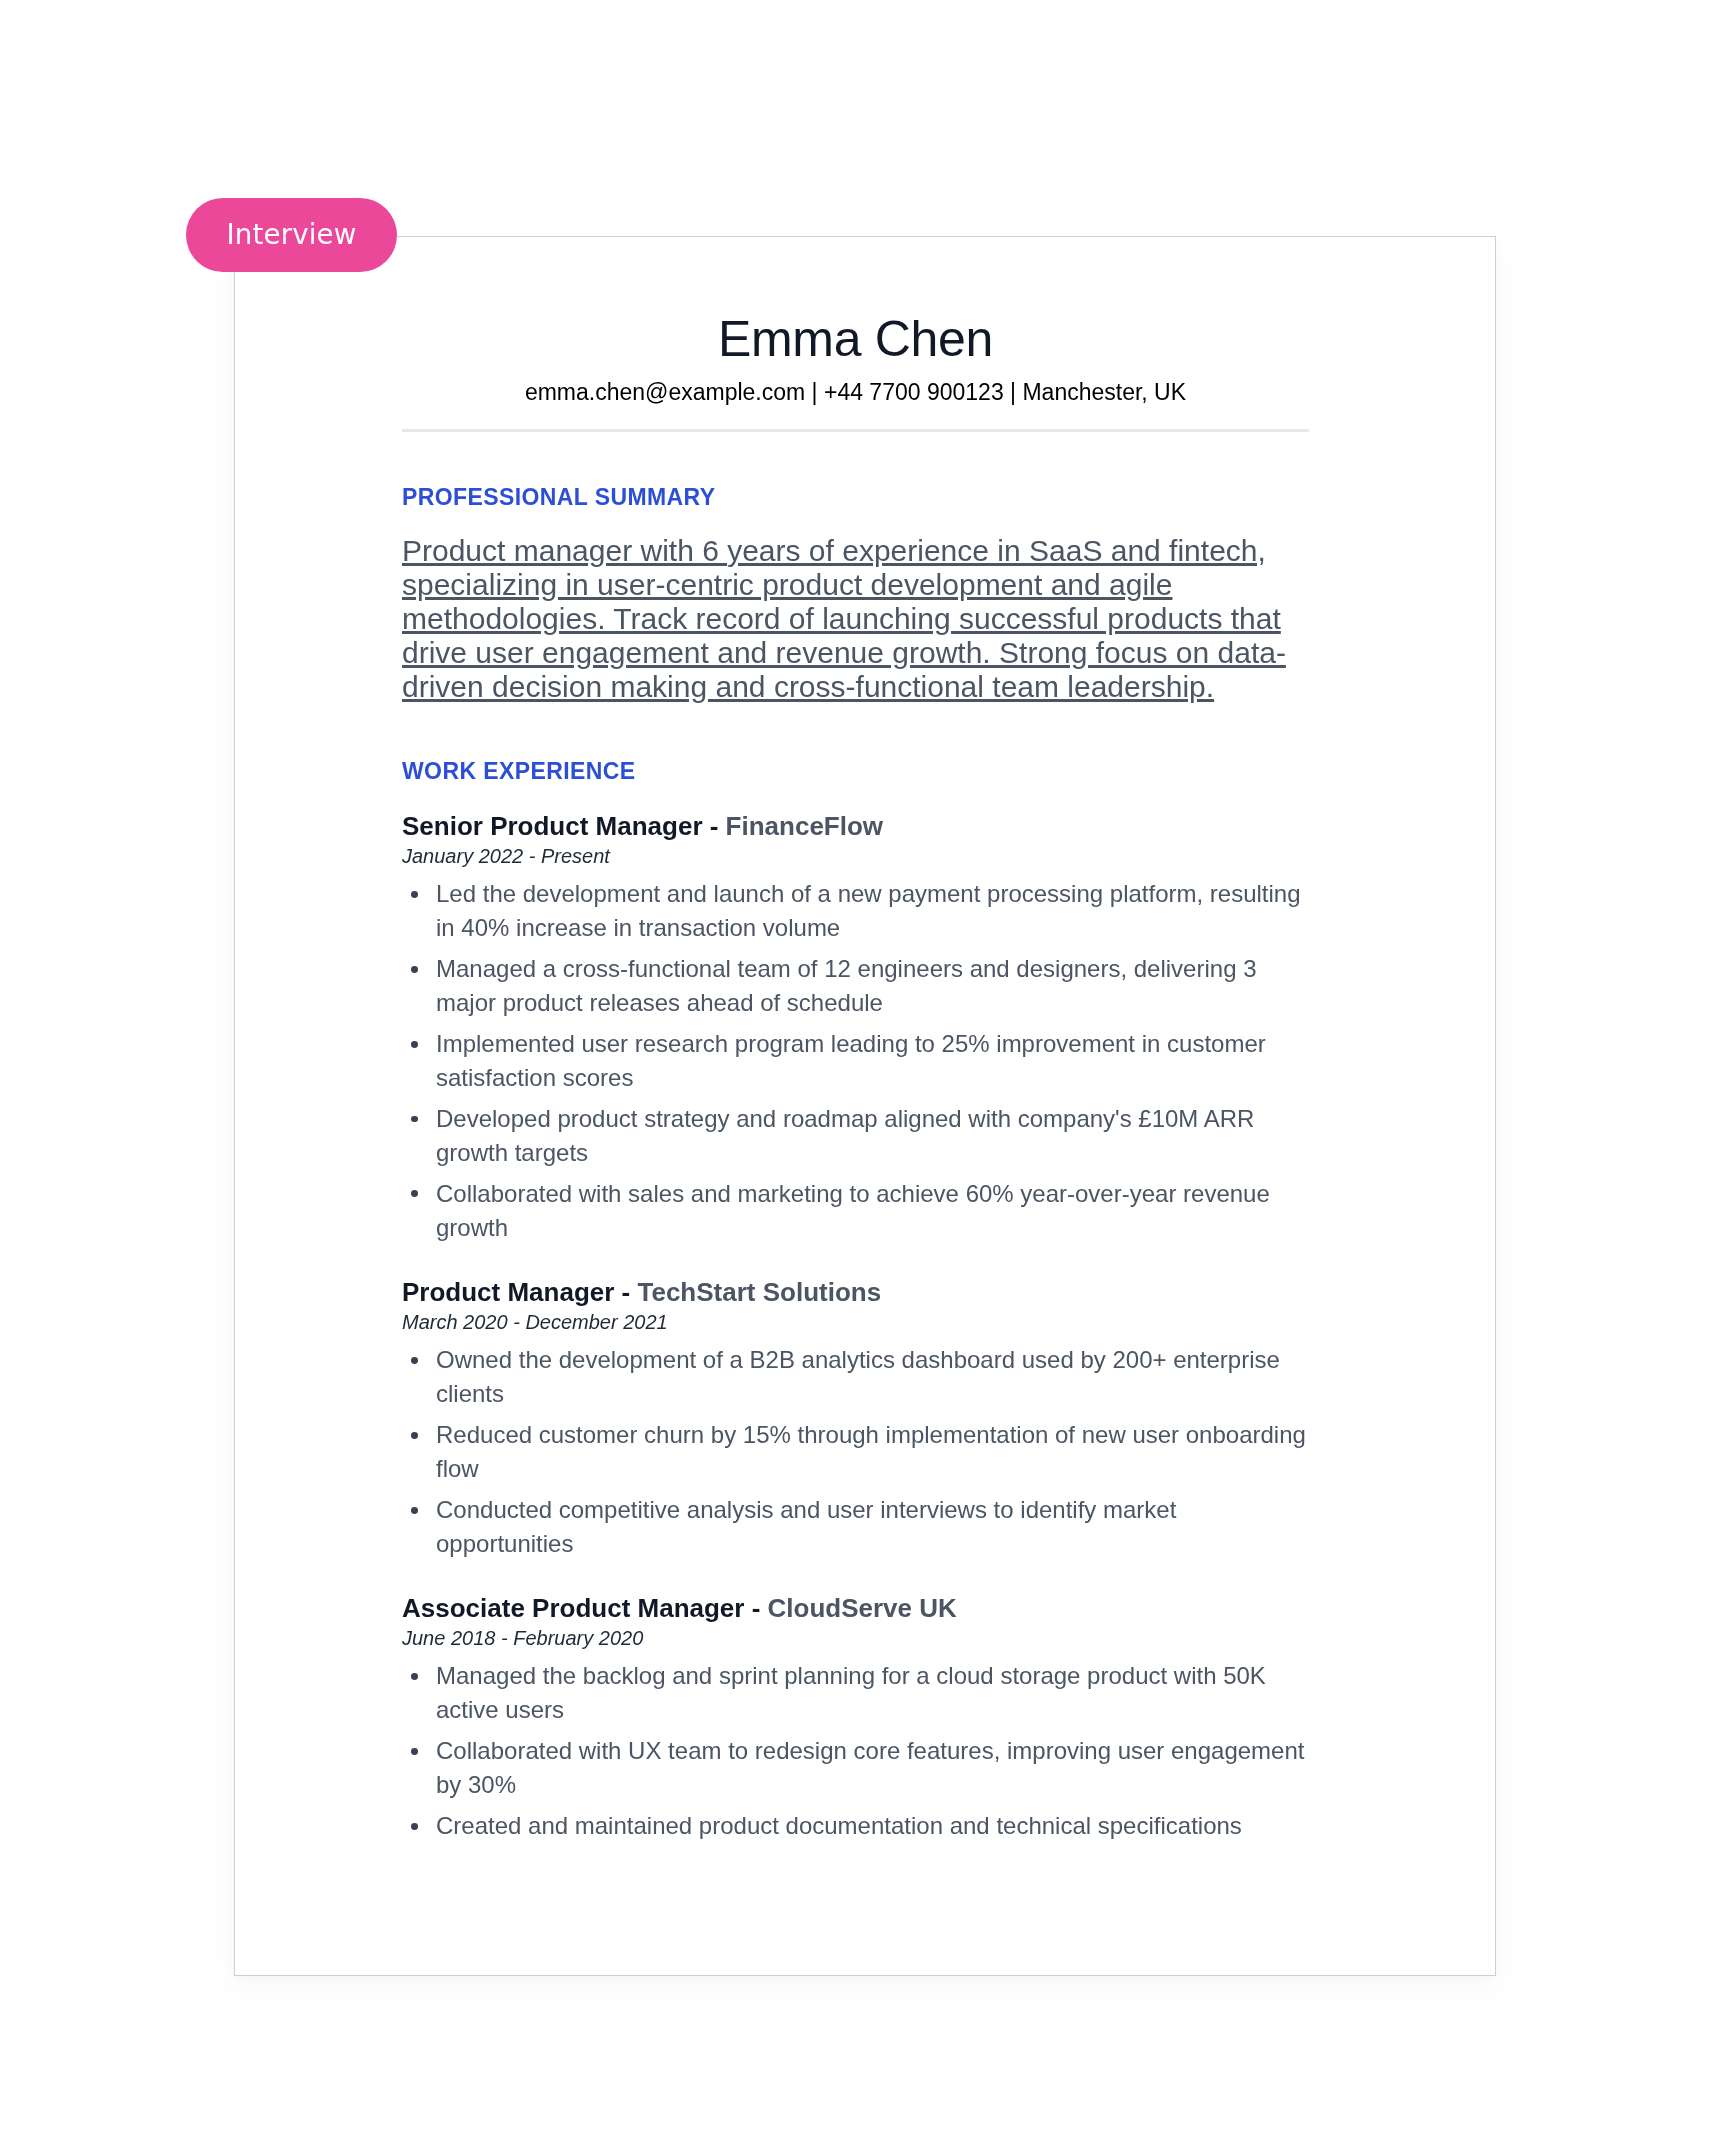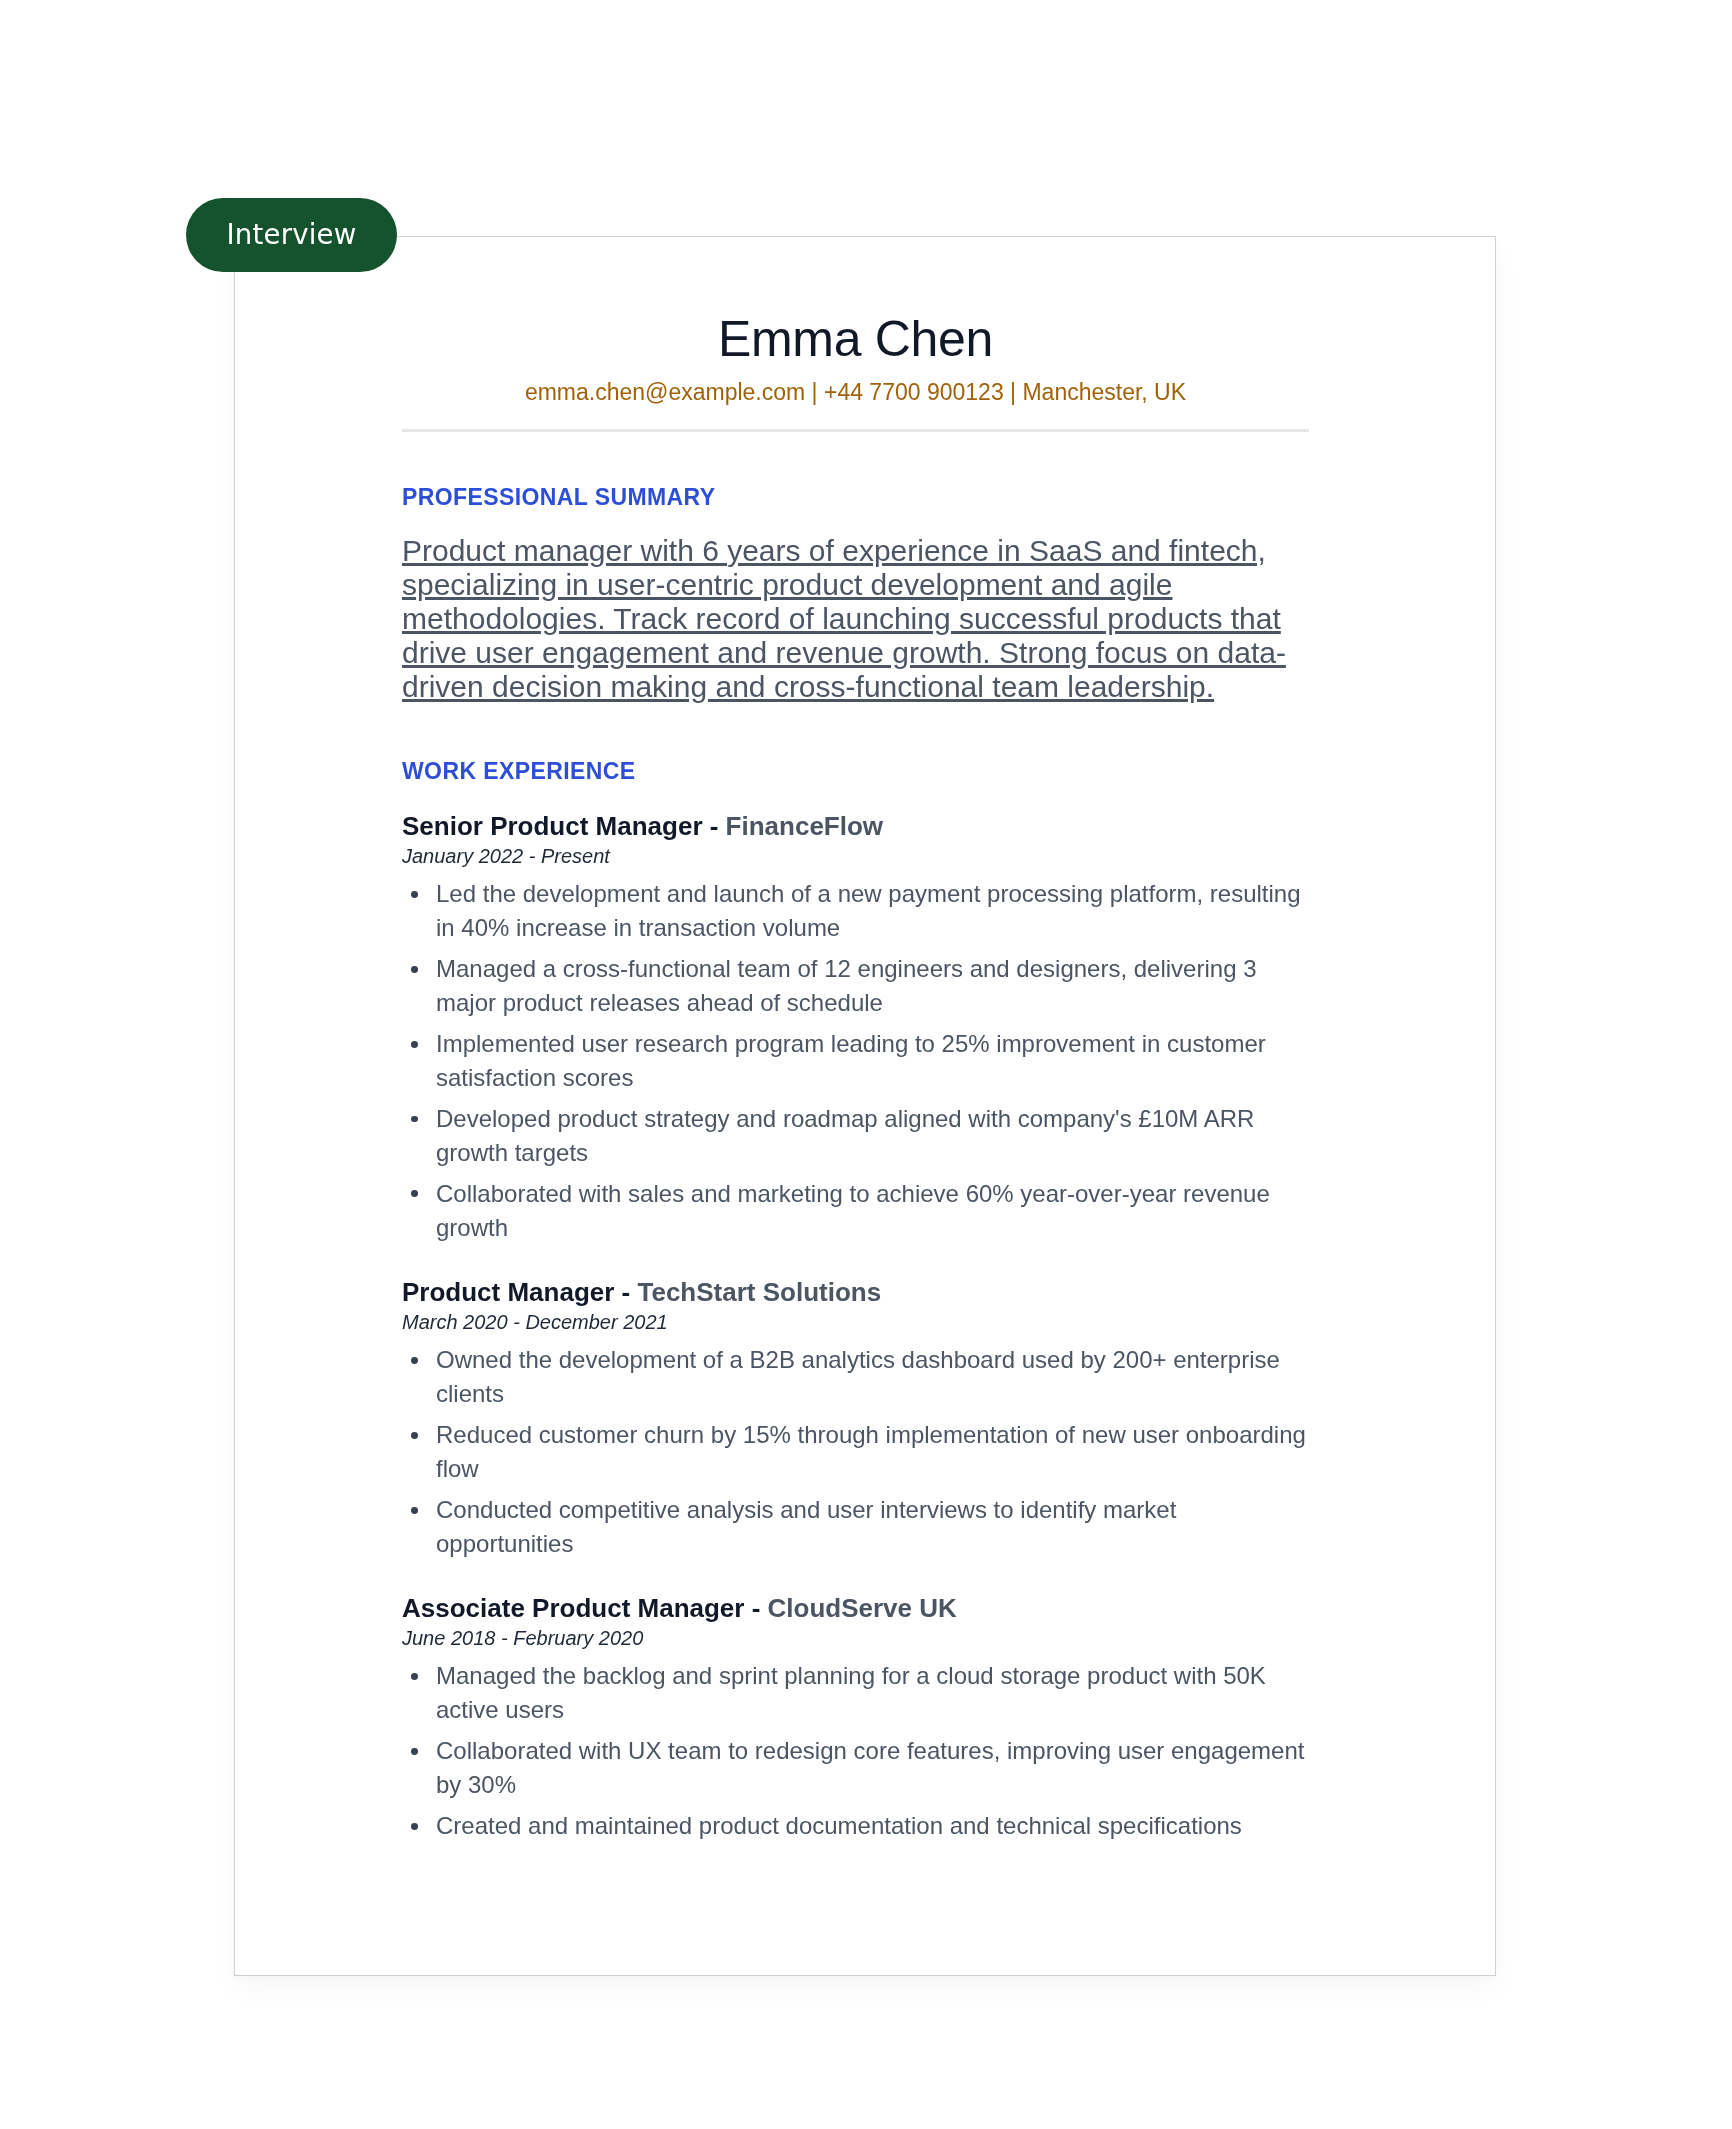--- a/index.html
+++ b/index.html
@@ -25,21 +25,21 @@
     box-shadow: 0 12.4px 27.6px rgba(0,0,0,0.035), 0 2.8px 8.3px rgba(0,0,0,0.02);
     box-sizing: border-box;
   }
   .badge {
     position: absolute;
     left: 186px;
     top: 198px;
     width: 211px;
     height: 74px;
     border-radius: 37px;
-    background: #14532d;
+    background: #ec4899;
     color: #ffffff;
     font-family: "DejaVu Sans", sans-serif;
     font-size: 27.6px;
     line-height: 74px;
     text-align: center;
     letter-spacing: 0.2px;
     z-index: 2;
   }
   .content {
     position: absolute;
@@ -57,21 +57,21 @@
     font-size: 50px;
     line-height: 62px;
     font-weight: 400;
     color: #111827;
     letter-spacing: -0.3px;
   }
   .contact {
     margin-top: 6.9px;
     font-size: 23px;
     line-height: 30px;
-    color: #a16207;
+    color: #000000;
   }
   .divider {
     margin-top: 22px;
     height: 2.8px;
     background: #e5e7eb;
     border: none;
   }
   .section-title {
     margin: 0;
     font-size: 23px;

